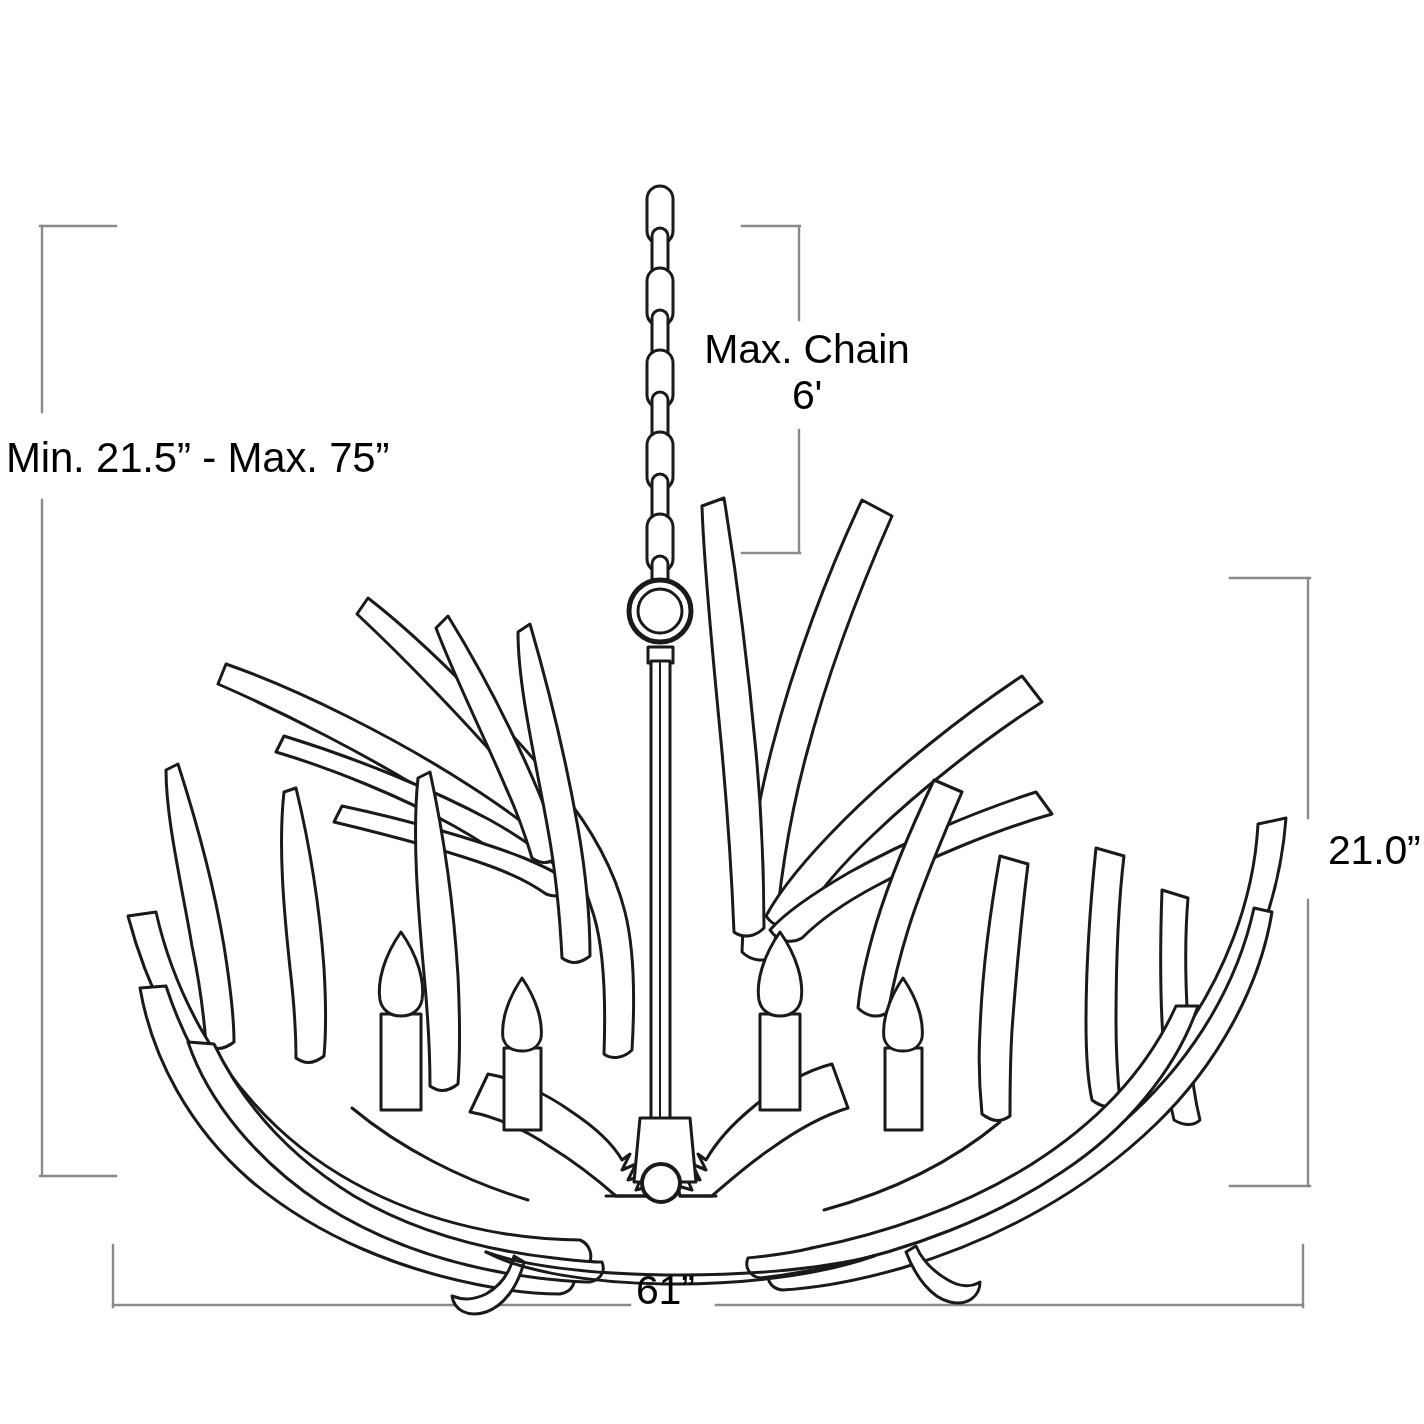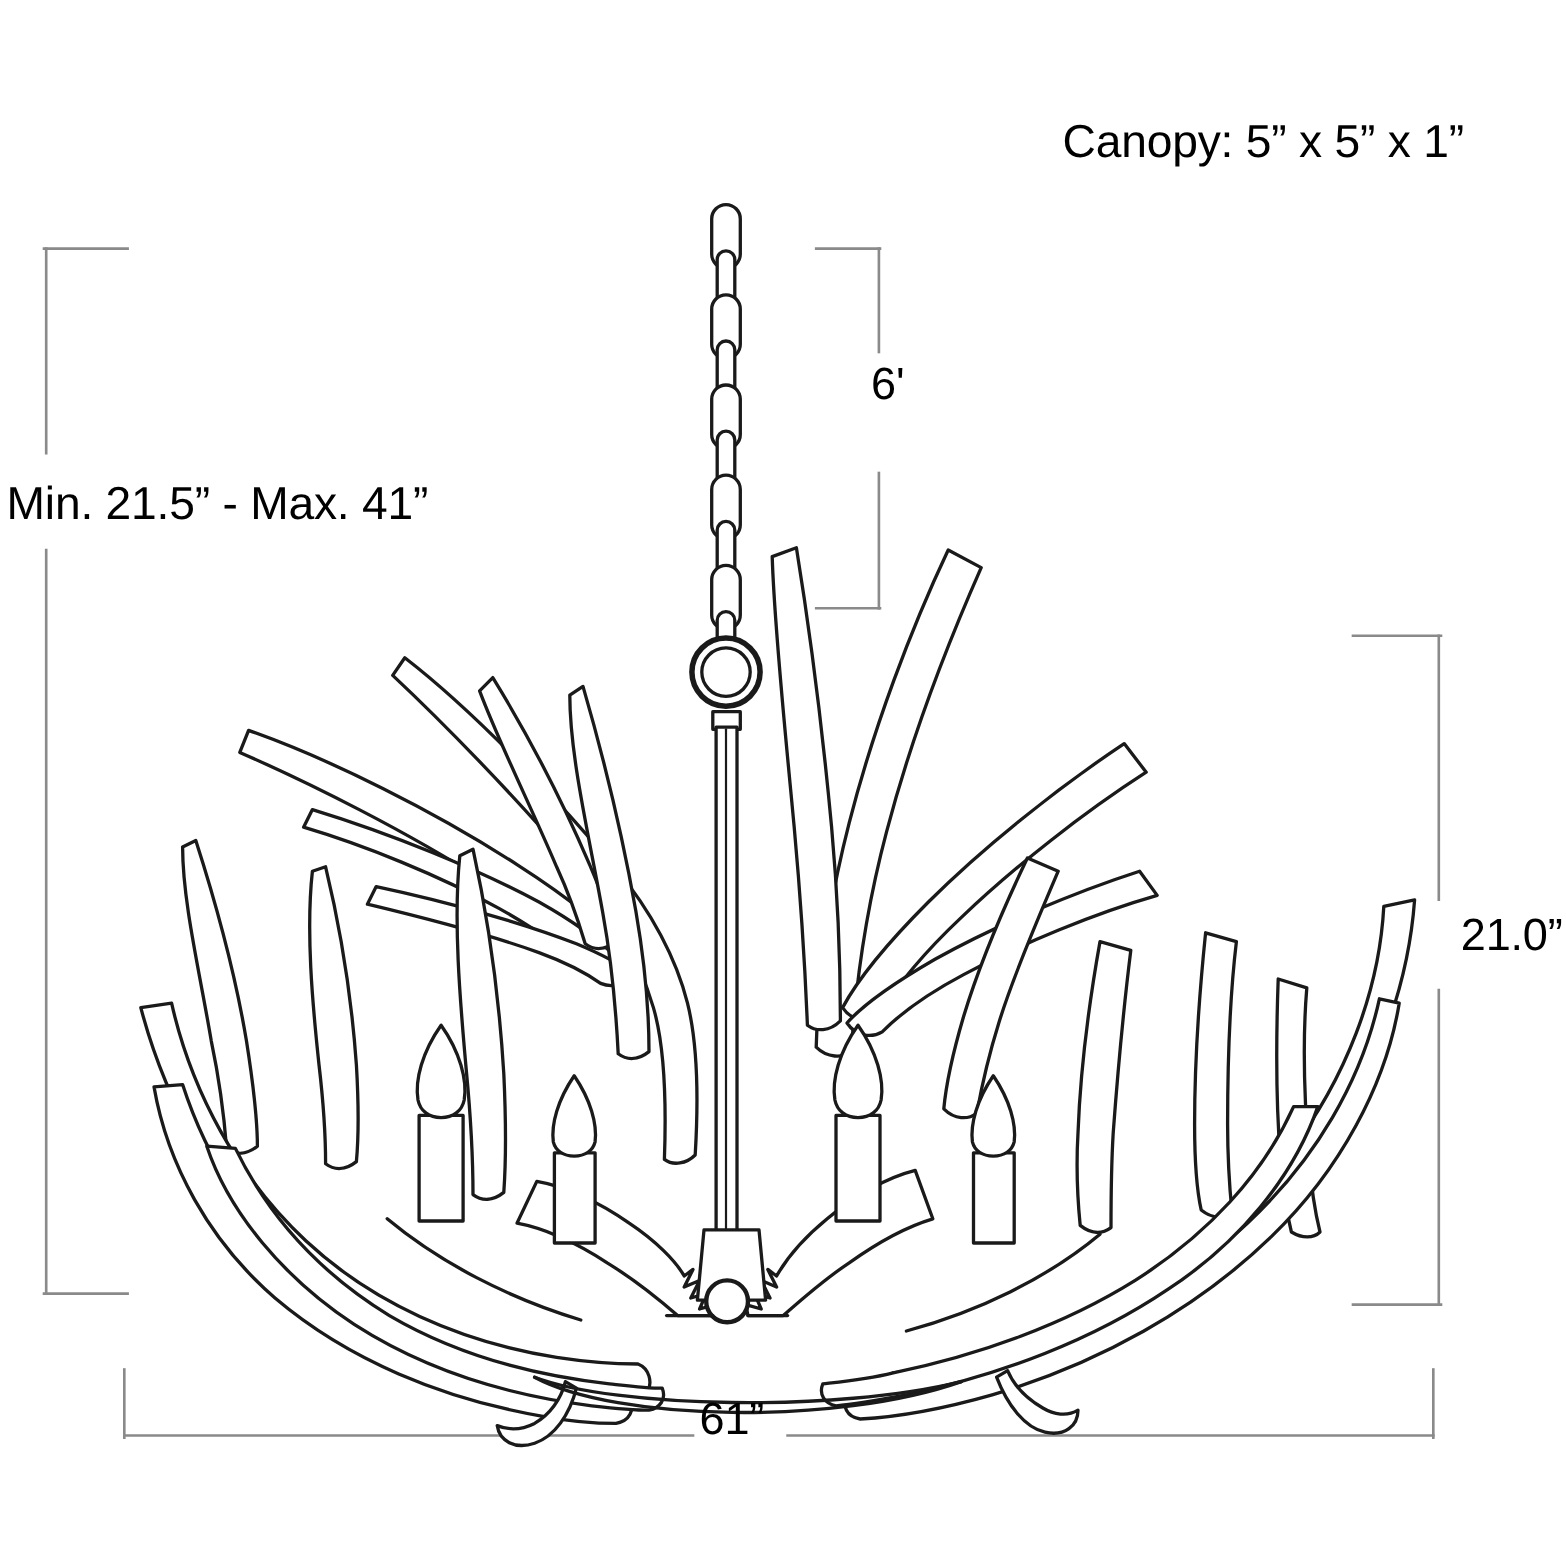--- a/index.html
+++ b/index.html
@@ -321,25 +321,25 @@
 
       <g fill="none" stroke-width="3">
         <path d="M 352 1108 C 400 1148 462 1180 528 1200"></path>
         <path d="M 1000 1122 C 952 1162 890 1192 824 1210"></path>
         <path d="M 606 1196 L 648 1196"></path>
         <path d="M 680 1196 L 716 1196"></path>
       </g>
     </g>
   </svg>
 
-  <div class="dim-label" id="label-canopy">Canopy: 5” x  5” x 1”</div>
 
   <div class="dim-label" id="label-maxchain">
+    <span class="l1">Max. Chain</span>
     <span class="l2">6'</span>
   </div>
 
-  <div class="dim-label" id="label-minmax">Min. 21.5” - Max. 41”</div>
+  <div class="dim-label" id="label-minmax">Min. 21.5” - Max. 75”</div>
 
   <div class="dim-label" id="label-height">21.0”</div>
 
   <div class="dim-label" id="label-width">61”</div>
 
 </div>
 
 </body></html>

